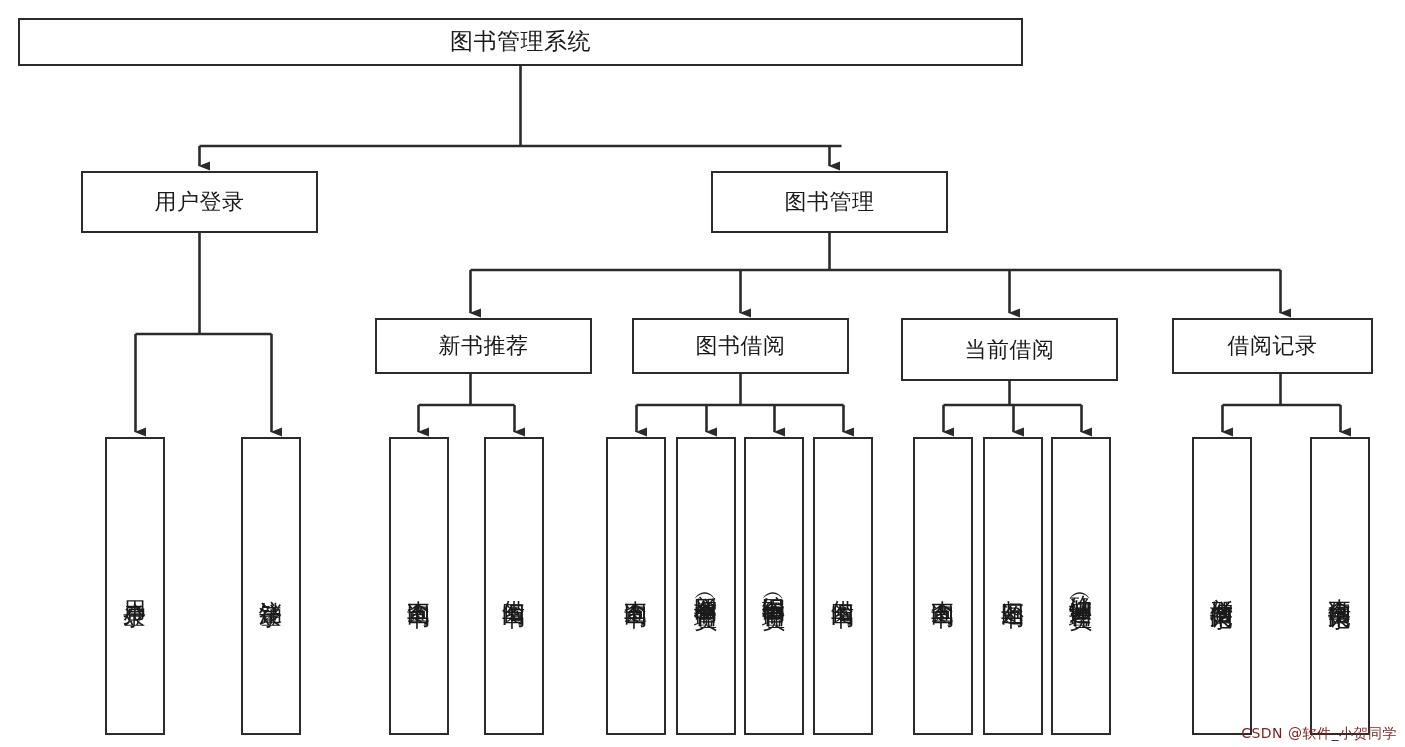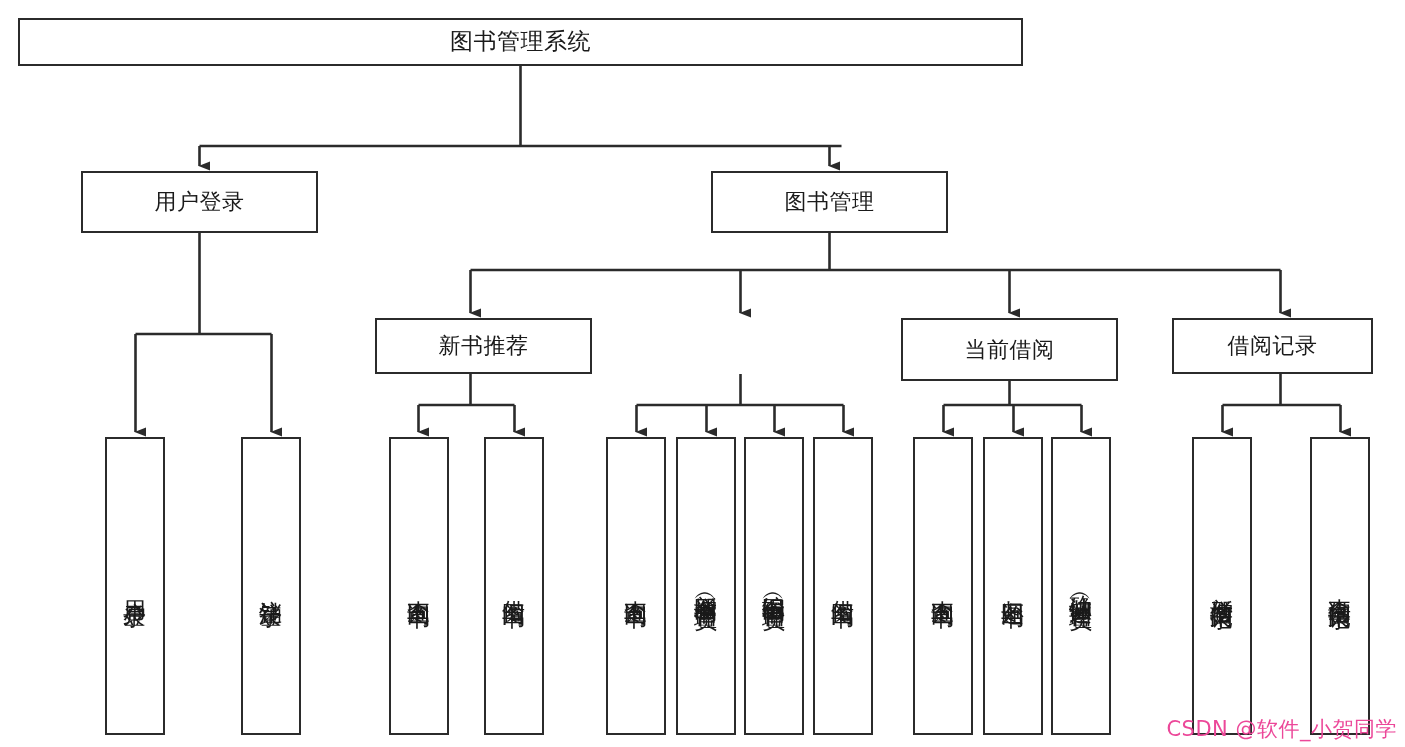--- a/index.html
+++ b/index.html
@@ -61,22 +61,22 @@
     line-height: 1.22;
     writing-mode: vertical-rl;
     text-orientation: upright;
     letter-spacing: 2px;
     max-height: 282px;
   }
   #watermark {
     position: absolute;
     right: 8px;
     bottom: 4px;
-    font-size: 21px;
-    color: #ec4899;
+    font-size: 14px;
+    color: #7f1d1d;
     letter-spacing: 0.5px;
     user-select: none;
     white-space: nowrap;
   }
 </style>
 </head>
 <body>
 
 <div id="diagram-root">
 
@@ -137,20 +137,23 @@
   <div class="node horiz" style="left:81px; top:171px; width:237px; height:62px;">
     <span class="node-label">用户登录</span>
   </div>
   <div class="node horiz" style="left:711px; top:171px; width:237px; height:62px;">
     <span class="node-label">图书管理</span>
   </div>
 
   <div class="node horiz" style="left:362px; top:318px; width:217px; height:56px;margin-left:13px;">
     <span class="node-label">新书推荐</span>
   </div>
+  <div class="node horiz" style="left:632px; top:318px; width:217px; height:56px;">
+    <span class="node-label">图书借阅</span>
+  </div>
   <div class="node horiz" style="left:901px; top:318px; width:217px; height:63px;">
     <span class="node-label">当前借阅</span>
   </div>
   <div class="node horiz" style="left:1172px; top:318px; width:201px; height:56px;">
     <span class="node-label">借阅记录</span>
   </div>
 
   <div class="node vert" style="left:105px; top:437px; width:60px; height:298px;">
     <span class="node-label">用户登录</span>
   </div>

